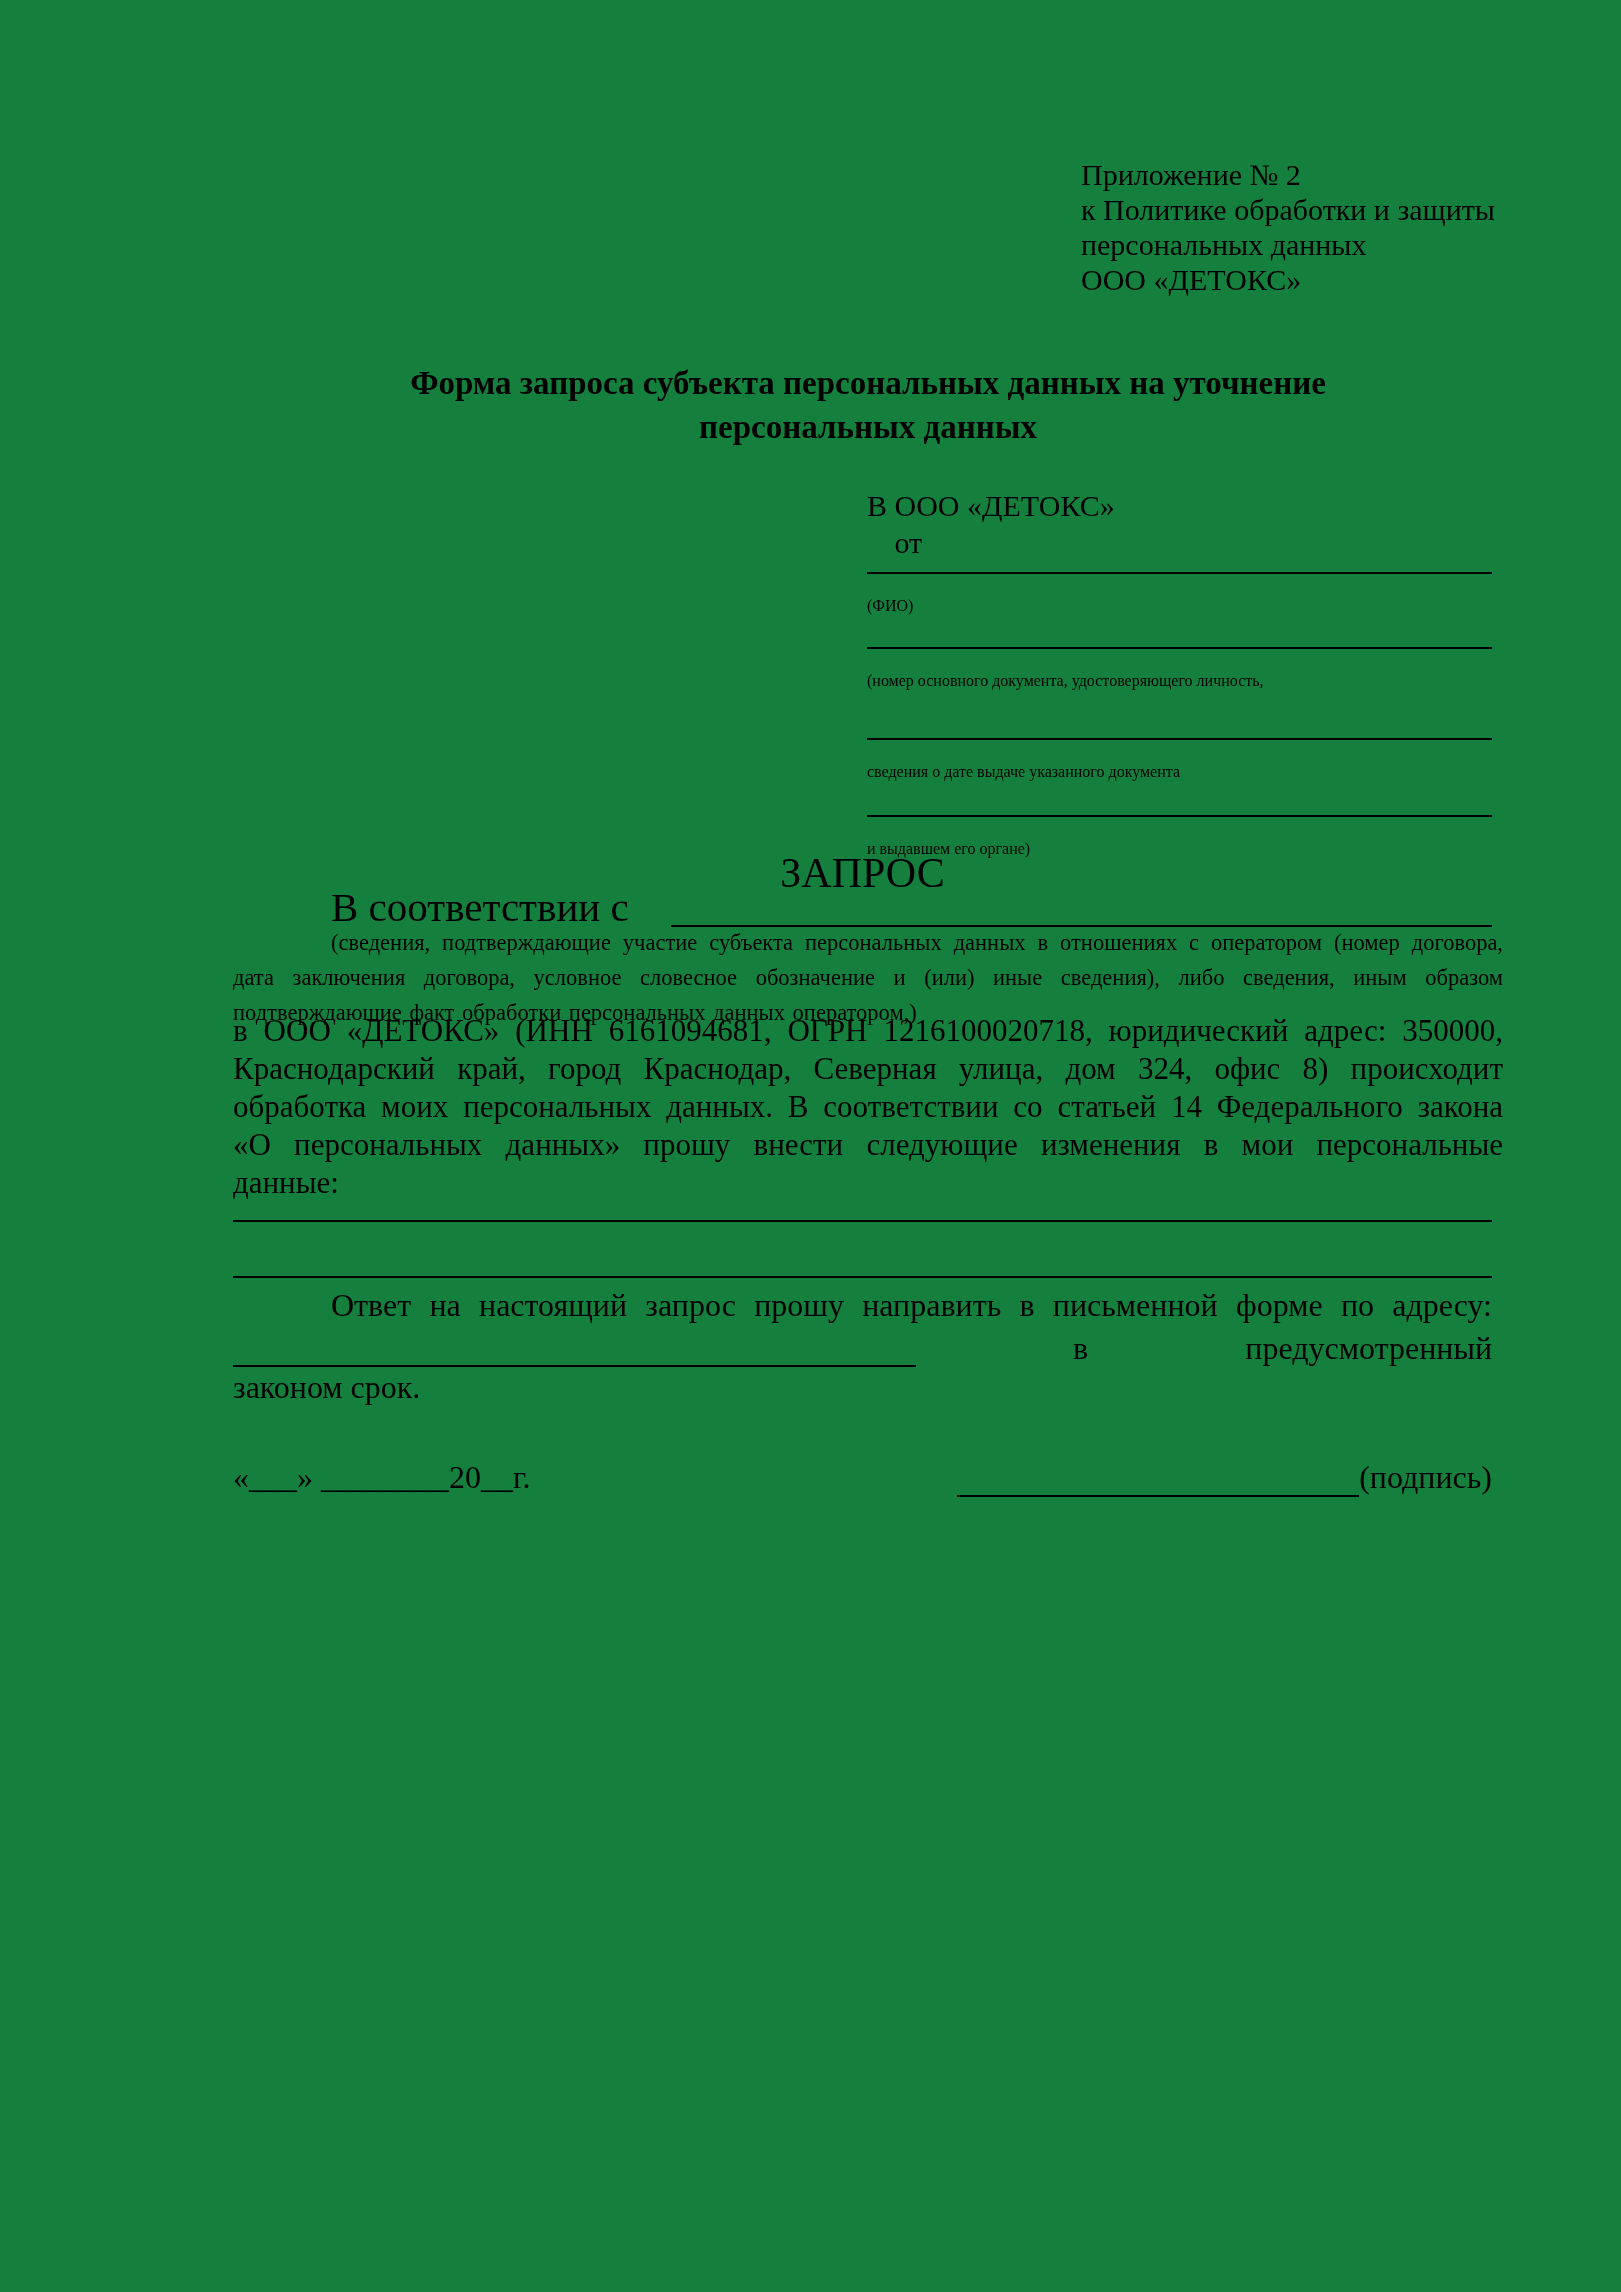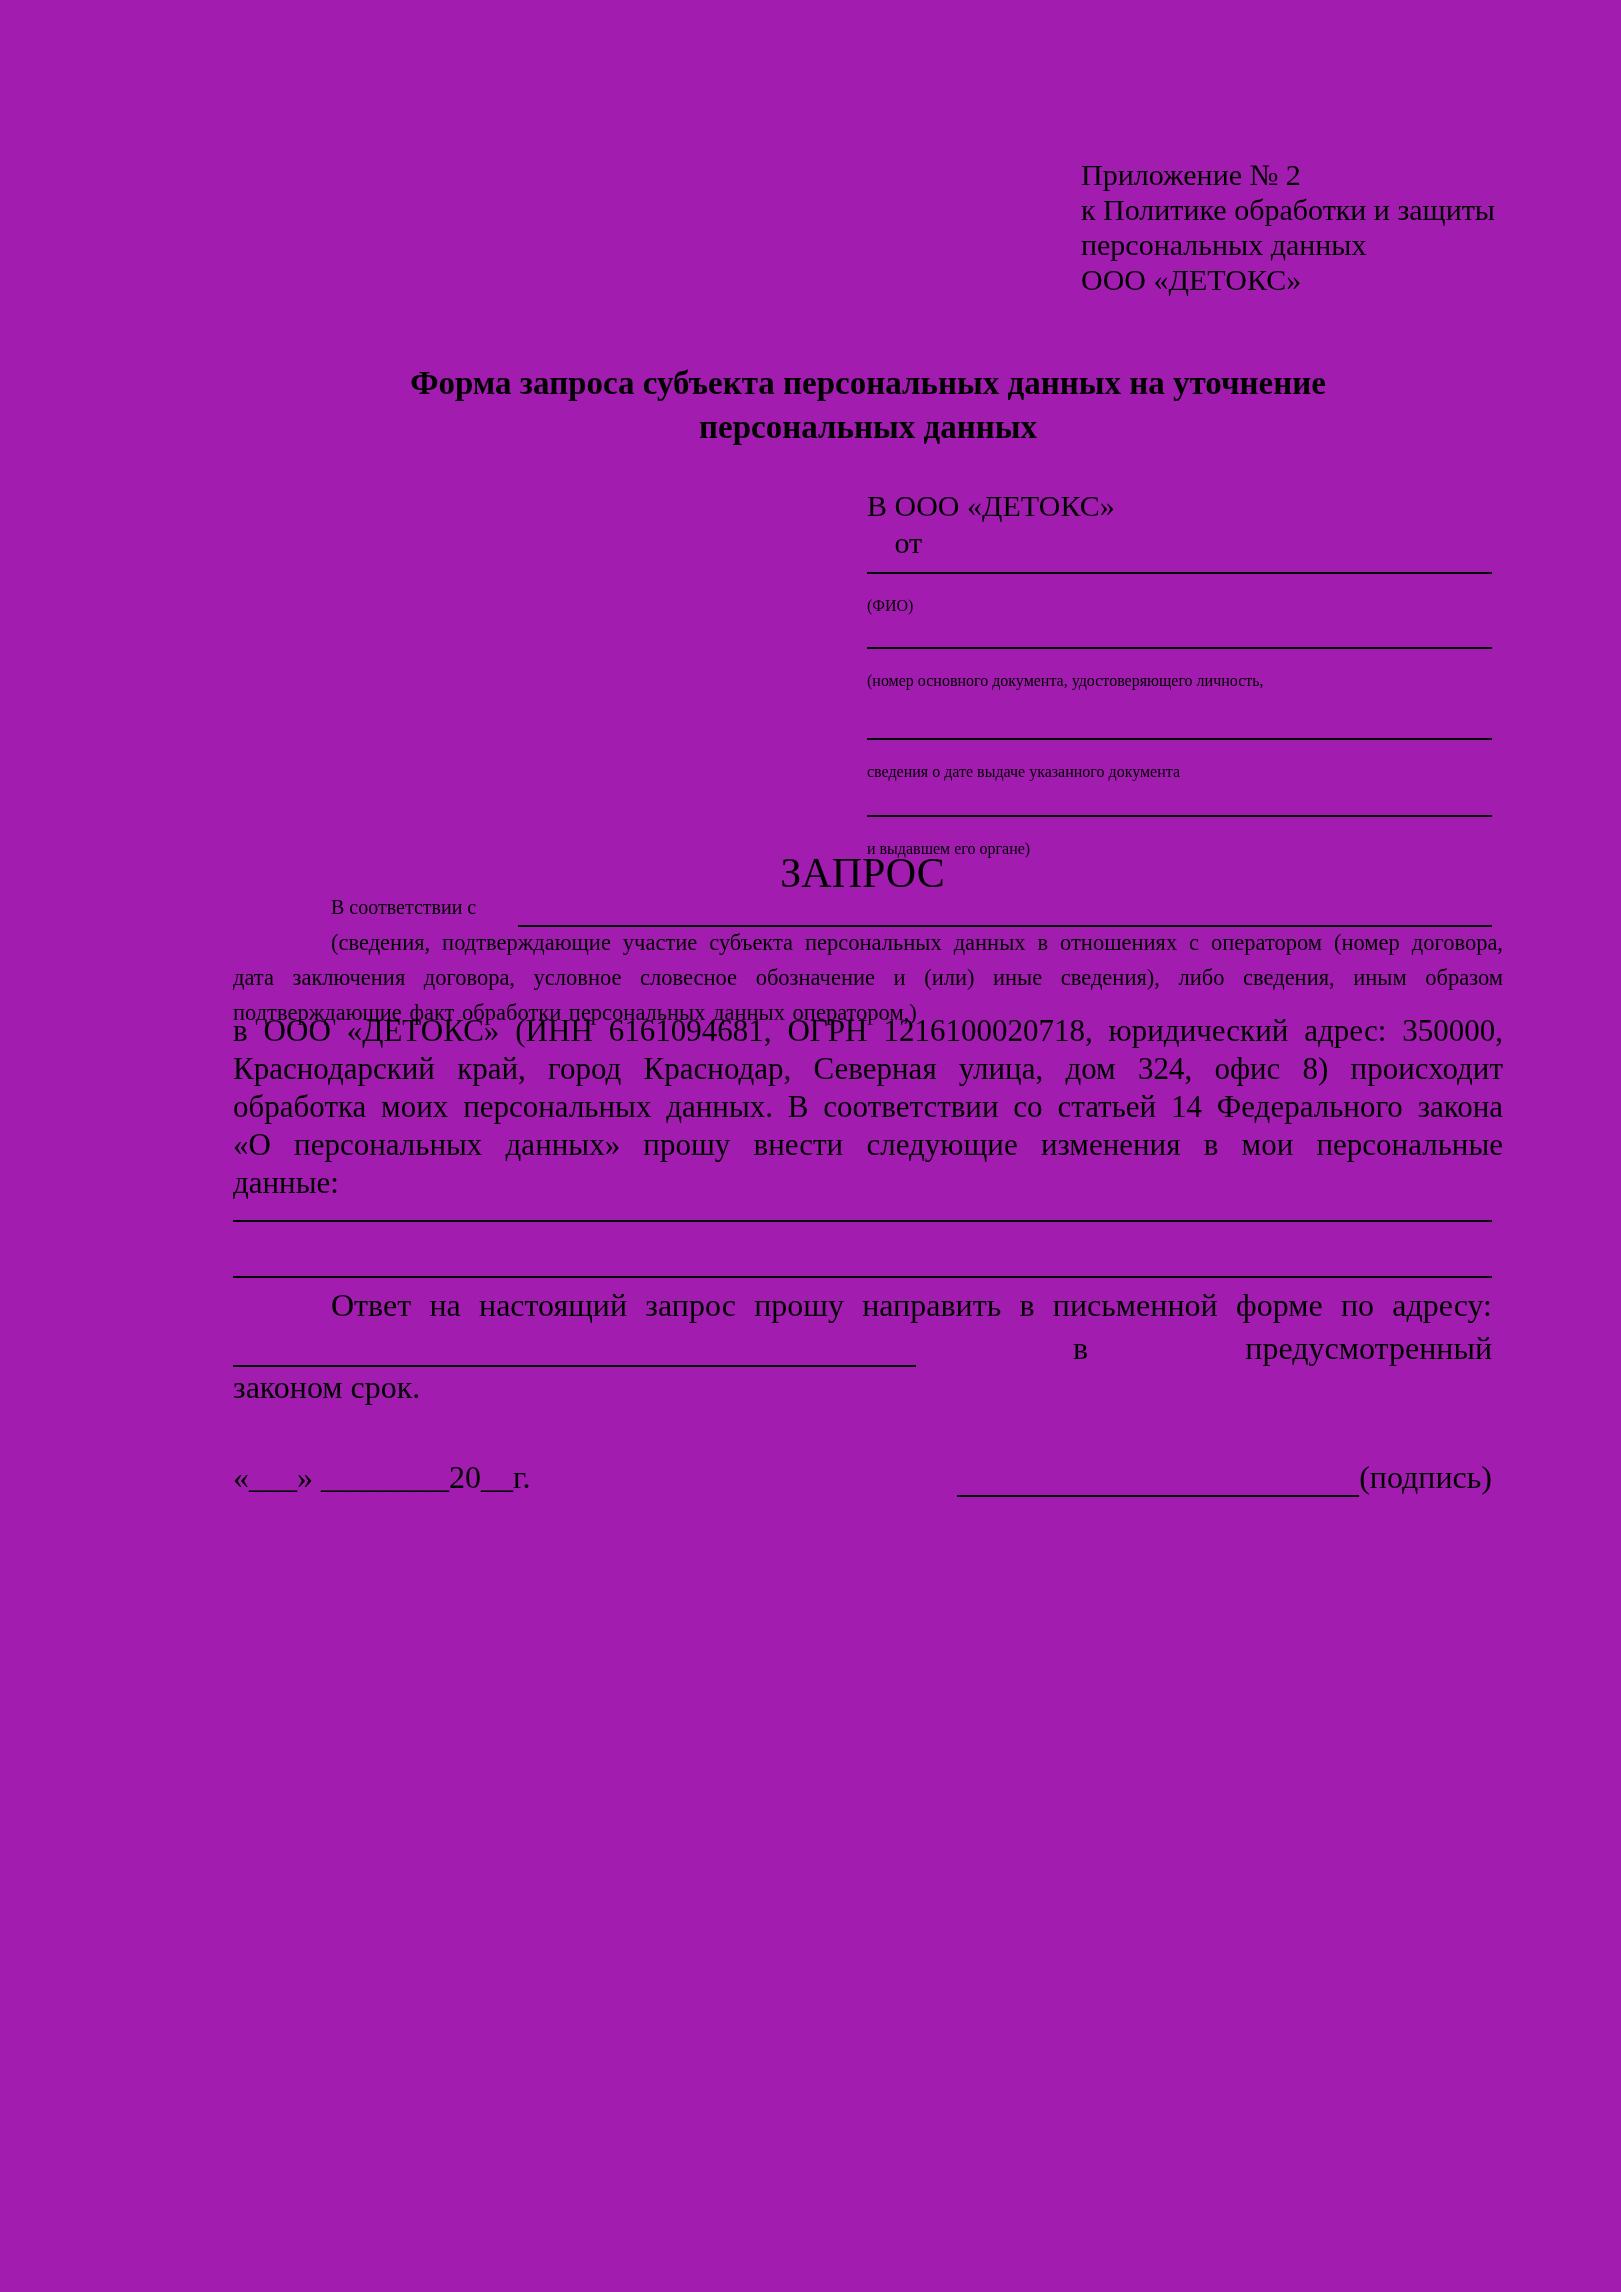--- a/index.html
+++ b/index.html
@@ -3,21 +3,21 @@
 <meta charset="utf-8">
 <style>
   html, body { margin: 0; padding: 0; }
   body {
     width: 1621px; height: 2293px;
     background: #ffffff;
     font-family: "Liberation Serif", "DejaVu Serif", serif;
     color: #000000;
     position: relative;
   }
-  .page { position: absolute; inset: 0; background: #a21caf; }
+  .page { position: absolute; inset: 0; background: #15803d; }
 
   
   .header-note { position: absolute; left: 1081px; top: 157px; font-size: 30px; line-height: 35px; }
 
   
   .doc-title {
     position: absolute; left: 233px; top: 361px; width: 1270px;
     text-align: center; font-weight: bold; font-size: 33px; line-height: 44px;
   }
 
@@ -32,21 +32,21 @@
   .ws4 { height: 31px; }
   .field-caption { text-align: left; font-size: 16px; line-height: 25.5px; margin-top: 19px; }
 
   
   .request-heading {
     position: absolute; left: 233px; top: 855px; width: 1259px;
     text-align: center; font-size: 42px; line-height: 37px;
   }
   .intro-line {
     position: absolute; left: 233px; top: 888px; width: 1259px;
-    display: flex; align-items: flex-end; font-size: 20px; line-height: 39px; gap: 30px;
+    display: flex; align-items: flex-end; font-size: 41px; line-height: 39px; gap: 30px;
   }
   .intro-text { padding-left: 98px; white-space: nowrap; }
   .fill-line { flex: 1; border-bottom: 2.9px solid #000; height: 36px; margin-left: 11.8px; }
 
   .intro-note {
     position: absolute; left: 233px; top: 925px; width: 1270px;
     font-size: 22.5px; line-height: 35px; text-align: justify; text-indent: 98px;
     word-spacing: 2px;
   }
 

